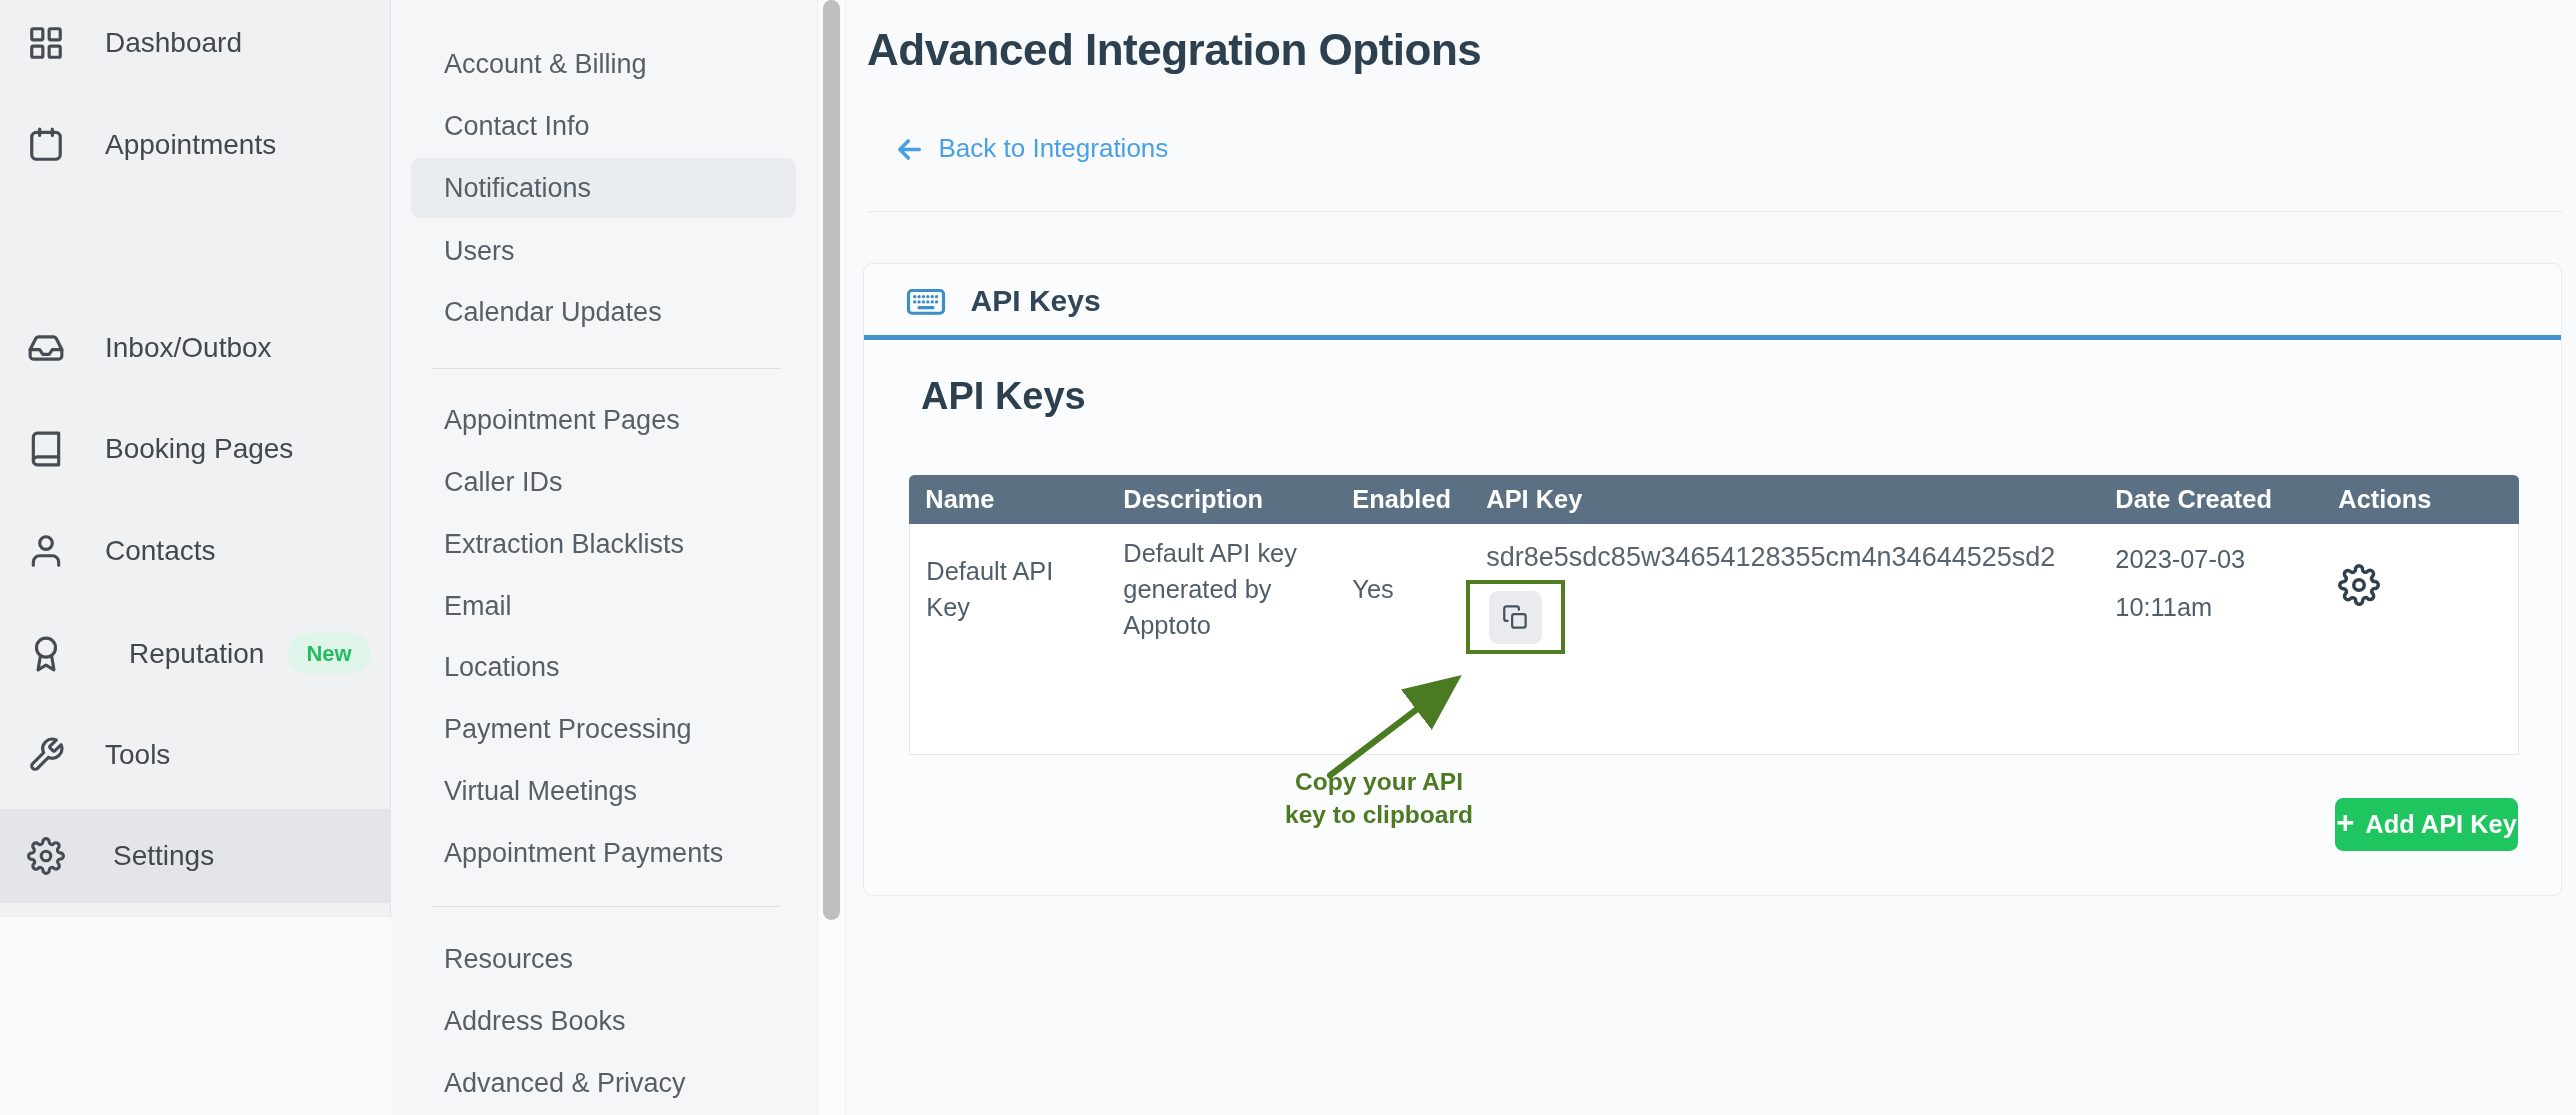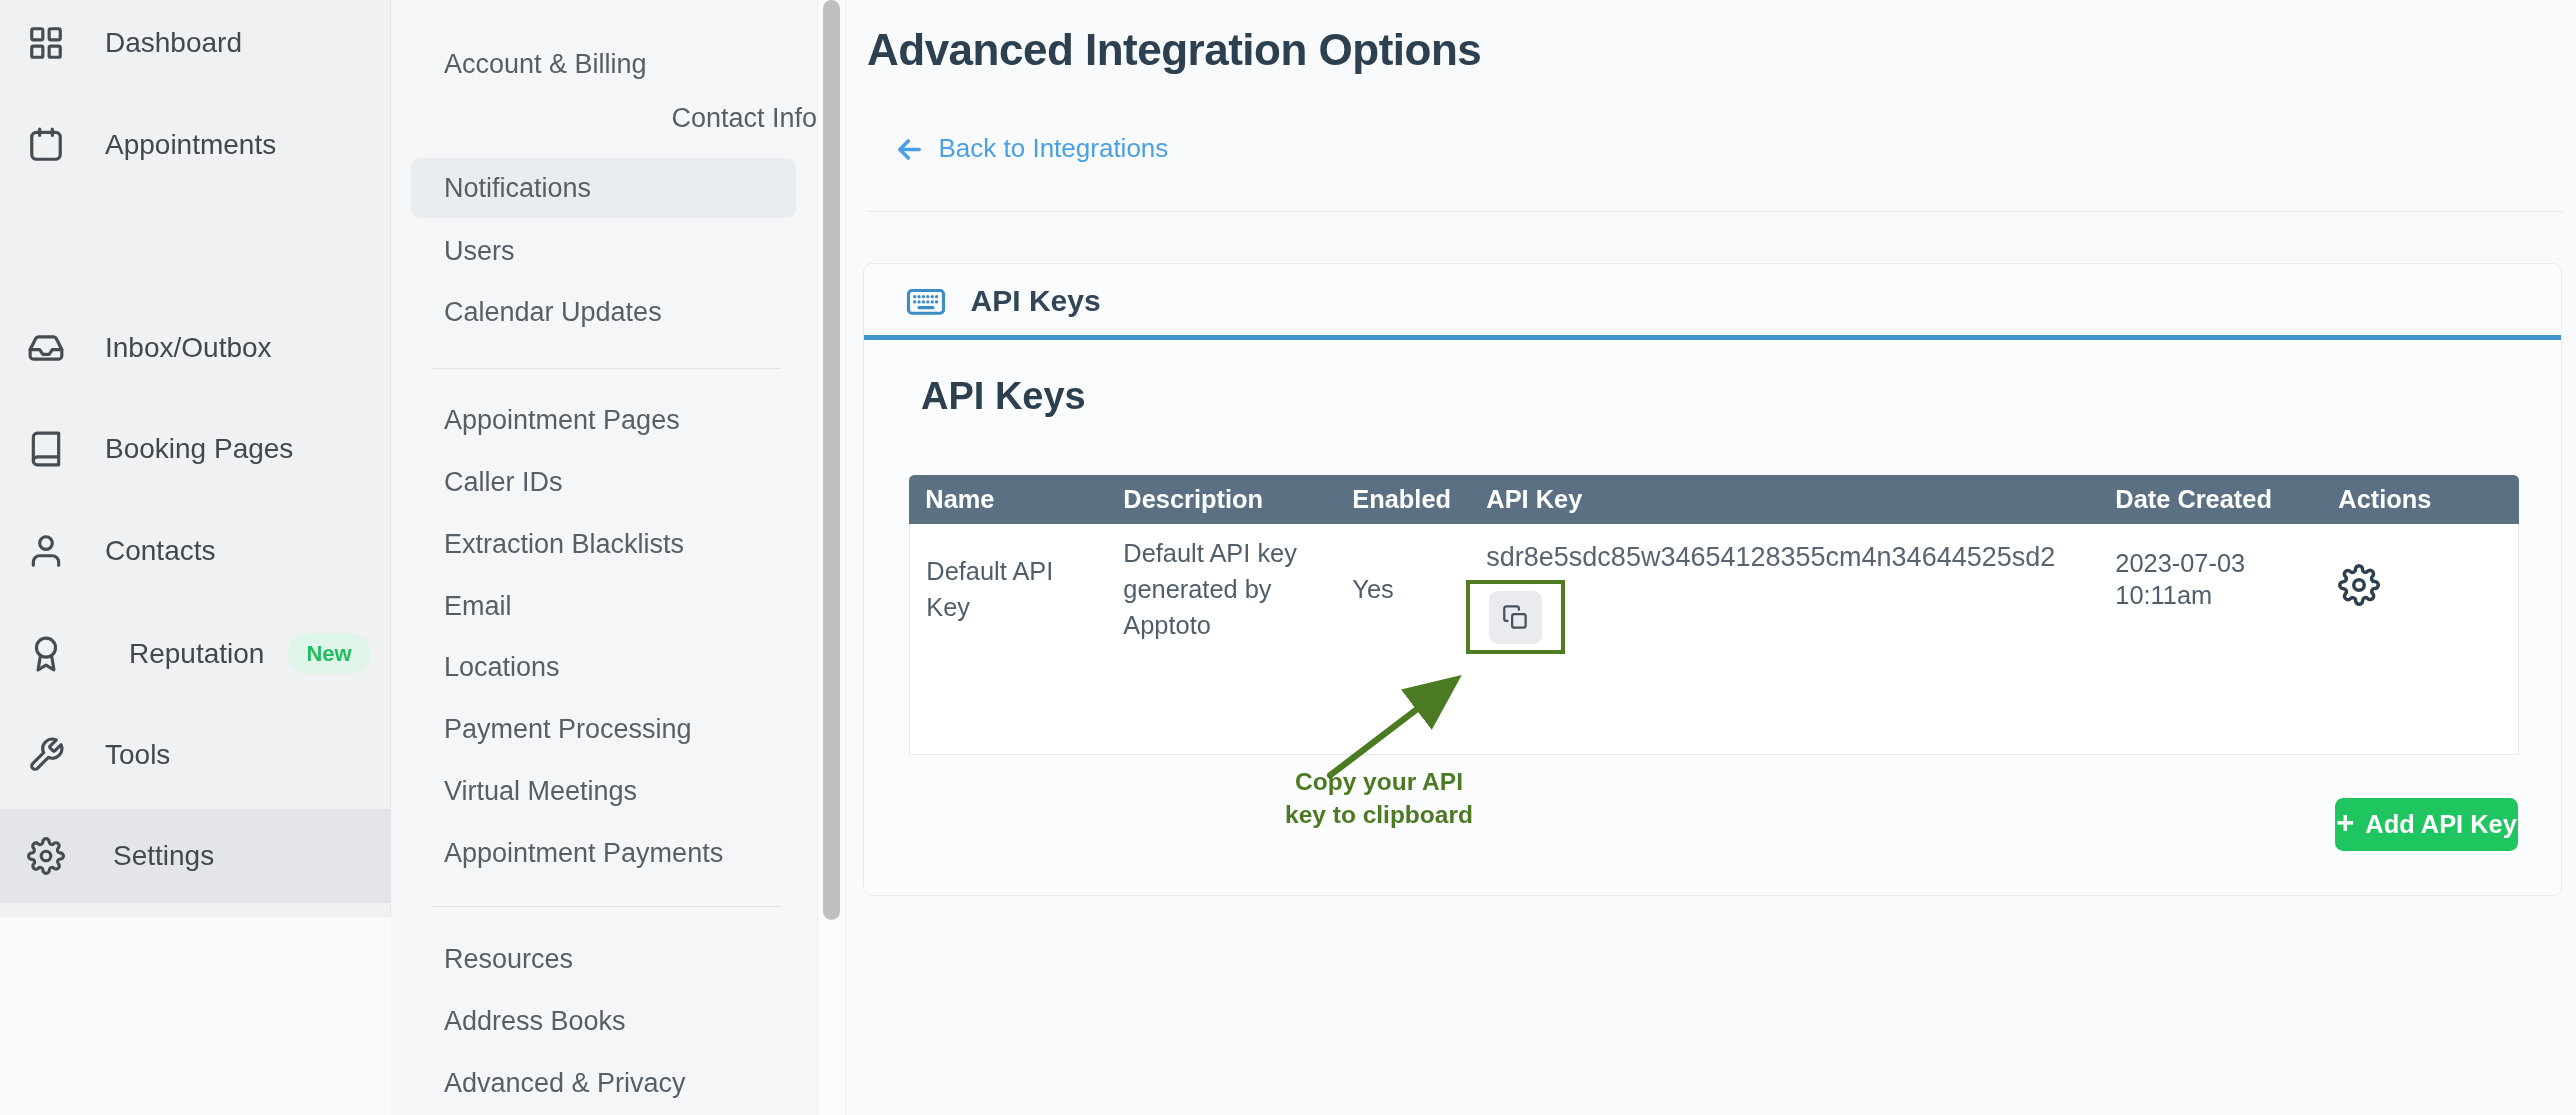--- a/index.html
+++ b/index.html
@@ -68,21 +68,21 @@
   .cell-name { margin-top:29px; line-height:36px; }
   .cell-desc { margin-top:11px; line-height:36px; }
   .cell-yes  { margin-top:51px; }
   .key-text  { margin-top:18px; font-size:27px; color:#5a6470; white-space:nowrap; }
   .green-box { margin:7.3px 0 0 -20px; width:99px; height:74px; border:4.5px solid #4e7d23;
                display:flex; align-items:center; justify-content:center; }
   .copy-btn  { width:53px; height:53px; background:#e9ebee; border:none; border-radius:9px;
                display:flex; align-items:center; justify-content:center; cursor:pointer;
                color:#46535f; }
   .copy-btn svg { width:27px; height:27px; display:block; }
-  .cell-date { margin-top:23px; line-height:32px; }
+  .cell-date { margin-top:11px; line-height:48px; }
   .gear-btn  { display:inline-block; margin-top:40px; color:#2e4050; cursor:pointer; }
   .gear-btn svg { width:42px; height:42px; display:block; }
 
   #annot-text { position:absolute; left:1270px; top:765px; width:218px; text-align:center;
                 color:#4c7a22; font-weight:bold; font-size:24.5px; line-height:33px; }
   #annot-arrow { position:absolute; left:1299px; top:661px; }
 
   #add-btn { position:absolute; left:2335px; top:798px; width:183px; height:53px;
              background:#1fc55e; border:none; border-radius:8.2px; color:#fff; font-weight:bold;
              font-size:25.4px; display:flex; align-items:center; justify-content:center; gap:11px;
@@ -169,21 +169,21 @@
           </svg>
         </span>
         <span class="s1-label">Settings</span>
       </div>
     </nav>
 
   <nav id="sidebar2">
       <div class="s2-item" style="top: 36px;">
         <span>Account &amp; Billing</span>
       </div>
-      <div class="s2-item" style="top: 90px; justify-content: flex-end;">
+      <div class="s2-item" style="top: 98px;">
         <span>Contact Info</span>
       </div>
       <div class="s2-item active" style="top: 158px;">
         <span>Notifications</span>
       </div>
       <div class="s2-item" style="top: 223px;">
         <span>Users</span>
       </div>
       <div class="s2-item" style="top: 284px;">
         <span>Calendar Updates</span>

